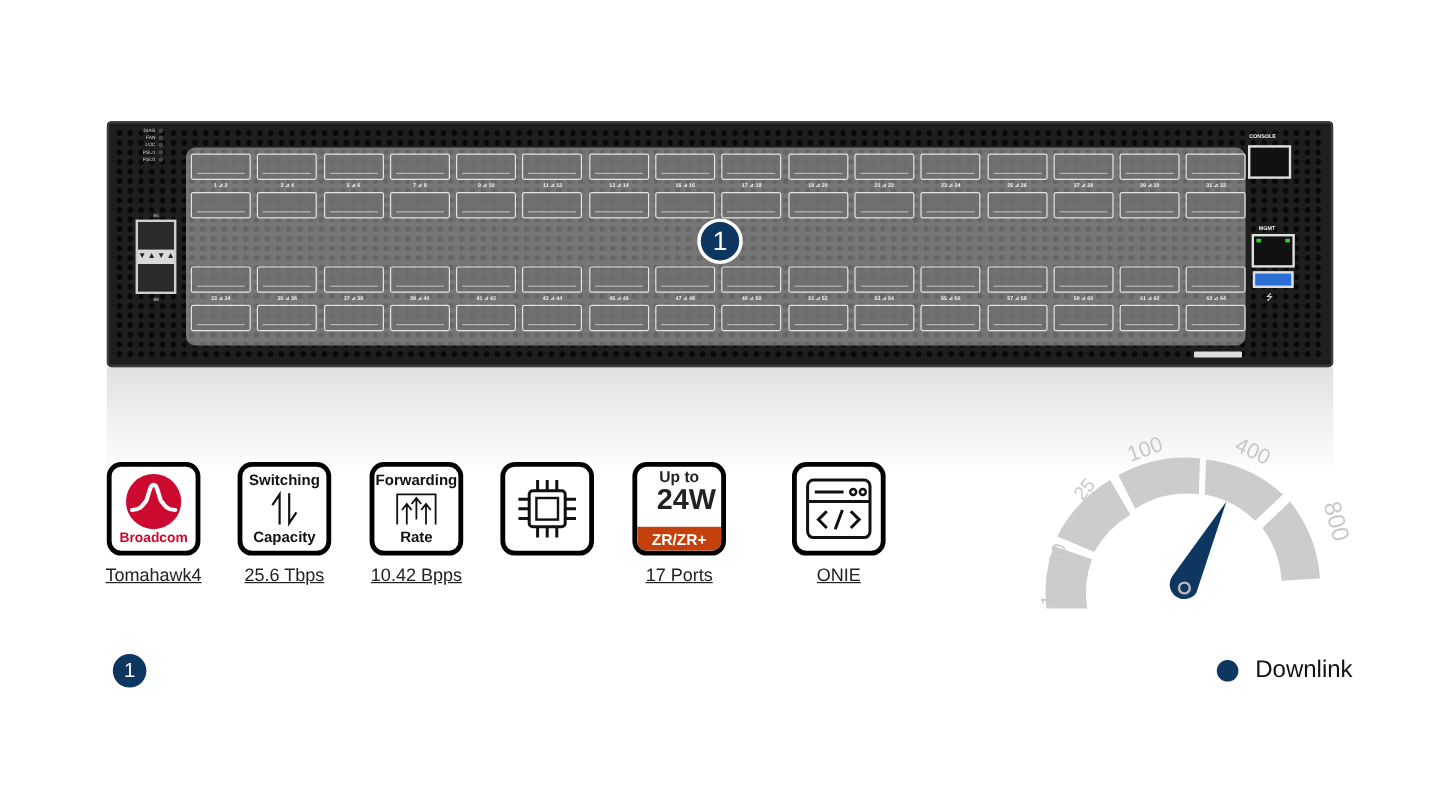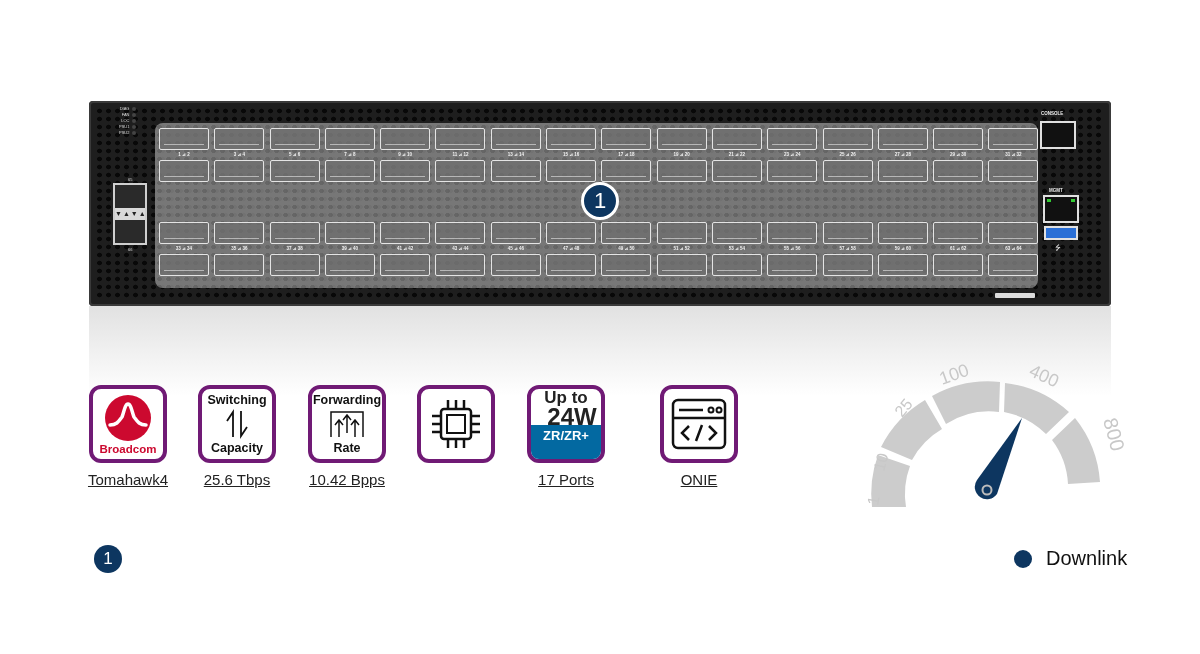--- a/index.html
+++ b/index.html
@@ -81,32 +81,32 @@
     position: absolute; width: 38px; height: 38px; border-radius: 50%;
     background: #0d3660; border: 3px solid #fff; color: #fff;
     font-size: 22px; display: flex; align-items: center; justify-content: center;
   }
 
   
   .feature {
     position: absolute; top: 385px; width: 120px; text-align: center;
   }
   .feature .box {
-    width: 78px; height: 78px; margin: 0 auto; border: 4px solid #701a75; border-radius: 12px;
+    width: 78px; height: 78px; margin: 0 auto; border: 4px solid #000000; border-radius: 12px;
     background: #fff; position: relative; overflow: hidden;
     display: flex; flex-direction: column; align-items: center; justify-content: space-between;
-    padding: 4px 5px;
+    padding: 4px 16px;
   }
   .feature .caption { margin-top: 8px; font-size: 15px; color: #222; line-height: 18px; text-decoration: underline; }
   .box .t { font-size: 12.5px; font-weight: bold; color: #111; line-height: 14px; }
   .bc-circle { width: 46px; height: 46px; border-radius: 50%; background: #cc092f; margin-top: 2px; position: relative; }
   .bc-text { font-size: 11.5px; font-weight: bold; color: #cc092f; text-align: center; }
-  .up-top { font-size: 17px; font-weight: bold; line-height: 14px; }
+  .up-top { font-size: 13px; font-weight: bold; line-height: 14px; }
   .up-big { font-size: 24px; font-weight: bold; line-height: 24px; margin-left: 12px; }
-  .up-red { position: absolute; left: 0; right: 0; bottom: 0; height: 34px; background: #0369a1; color: #fff; font-size: 13px; font-weight: bold; line-height: 22px; }
+  .up-red { position: absolute; left: 0; right: 0; bottom: 0; height: 20px; background: #c2410c; color: #fff; font-size: 13px; font-weight: bold; line-height: 22px; }
 
   
   .gauge { position: absolute; left: 860px; top: 360px; width: 280px; height: 160px; }
 
   
   .legend-left { position: absolute; left: 94px; top: 545px; display: flex; align-items: center; gap: 16px; }
   .legend-num {
     width: 28px; height: 28px; border-radius: 50%; background: #0d3660; color: #fff;
     font-size: 17px; display: flex; align-items: center; justify-content: center;
   }

